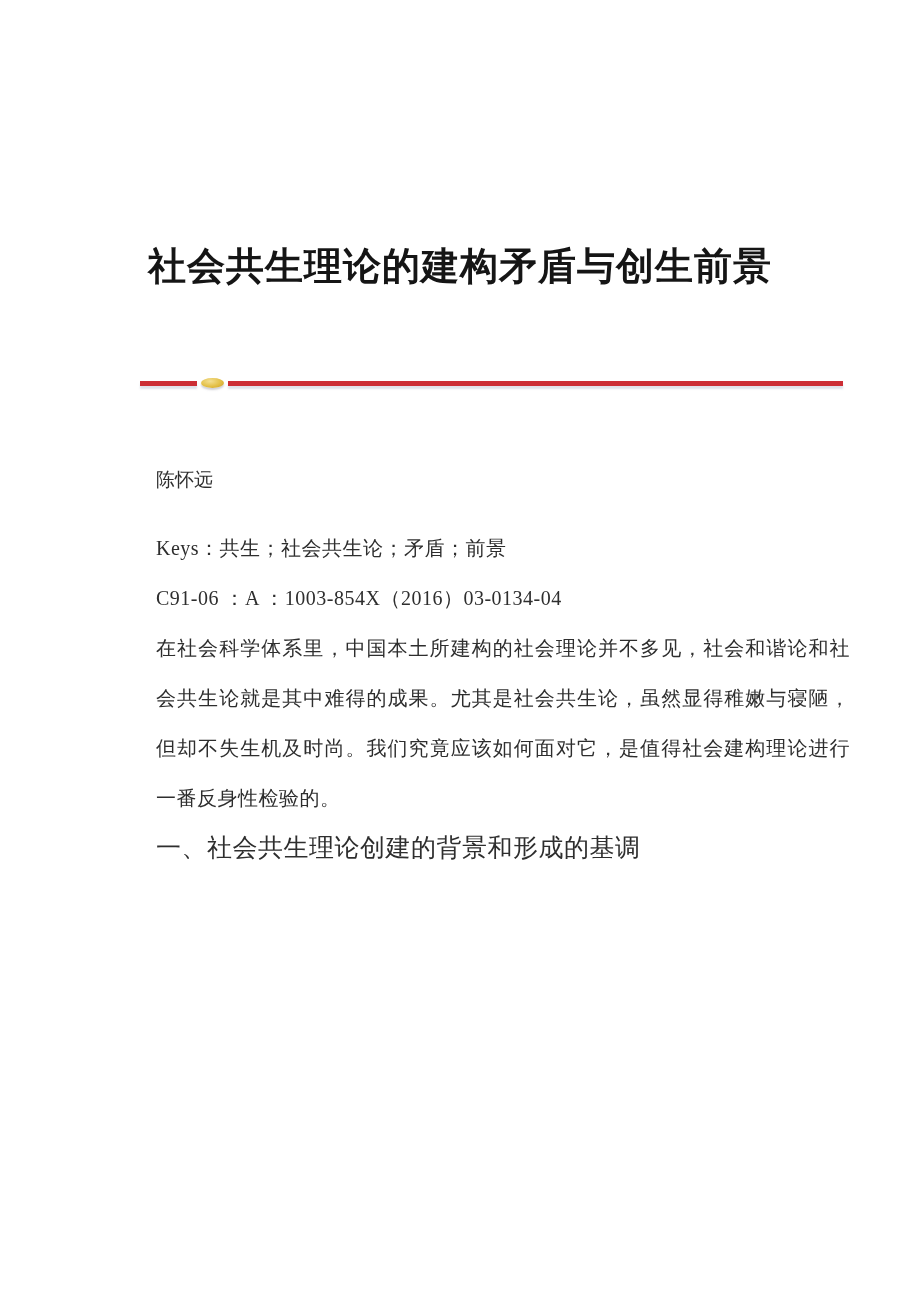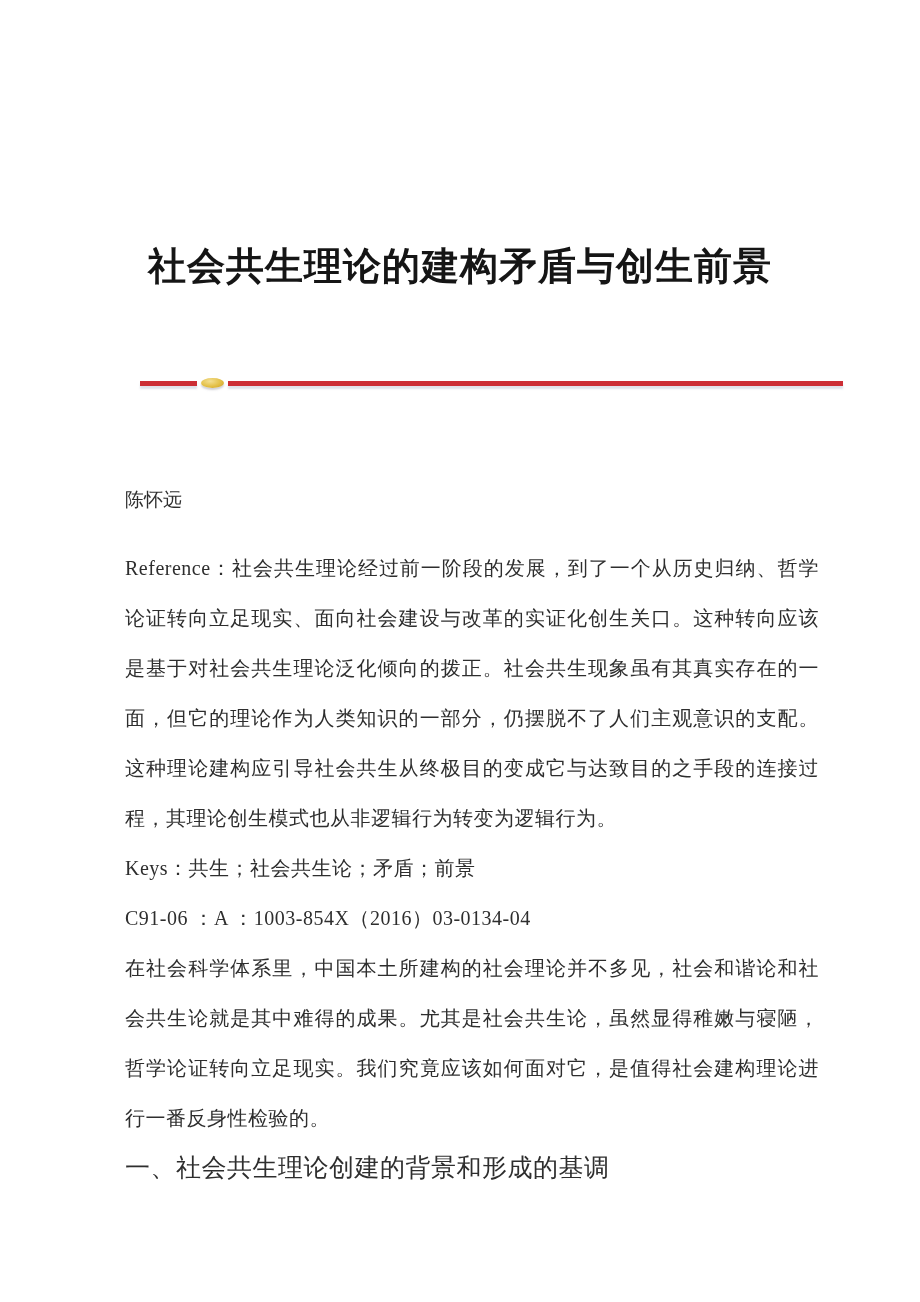--- a/index.html
+++ b/index.html
@@ -49,23 +49,22 @@
     width: 23px;
     height: 10px;
     margin: 0 4px;
     border-radius: 50%;
     background: radial-gradient(ellipse at 40% 32%, #f4e093 0%, #e3bf45 55%, #c79a2c 100%);
     box-shadow: 0 2px 2px rgba(120, 120, 140, 0.35);
   }
   .content {
     position: absolute;
     top: 467px;
-    left: 125px;
+    left: 156px;
     width: 694px;
-    margin-top: 20px;
   }
   .author {
     font-size: 19px;
     line-height: 26px;
     margin: 0 0 30px 0;
   }
   .para {
     margin: 0;
     font-size: 20px;
     line-height: 50px;
@@ -91,25 +90,24 @@
   <div class="divider">
     <div class="seg seg-left"></div>
     <div class="ornament"></div>
     <div class="seg seg-right"></div>
   </div>
 
   <div class="content">
 
     <p class="author">陈怀远</p>
 
-    <p class="para">Reference：社会共生理论经过前一阶段的发展，到了一个从历史归纳、哲学论证转向立足现实、面向社会建设与改革的实证化创生关口。这种转向应该是基于对社会共生理论泛化倾向的拨正。社会共生现象虽有其真实存在的一面，但它的理论作为人类知识的一部分，仍摆脱不了人们主观意识的支配。这种理论建构应引导社会共生从终极目的变成它与达致目的之手段的连接过程，其理论创生模式也从非逻辑行为转变为逻辑行为。</p>
 
     <p class="para">Keys：共生；社会共生论；矛盾；前景</p>
 
     <p class="para">C91-06 ：A ：1003-854X（2016）03-0134-04</p>
 
-    <p class="para">在社会科学体系里，中国本土所建构的社会理论并不多见，社会和谐论和社会共生论就是其中难得的成果。尤其是社会共生论，虽然显得稚嫩与寝陋，哲学论证转向立足现实。我们究竟应该如何面对它，是值得社会建构理论进行一番反身性检验的。</p>
+    <p class="para">在社会科学体系里，中国本土所建构的社会理论并不多见，社会和谐论和社会共生论就是其中难得的成果。尤其是社会共生论，虽然显得稚嫩与寝陋，但却不失生机及时尚。我们究竟应该如何面对它，是值得社会建构理论进行一番反身性检验的。</p>
 
     <h2 class="section-heading">一、社会共生理论创建的背景和形成的基调</h2>
 
   </div>
 
 </div>
 
 </body></html>

